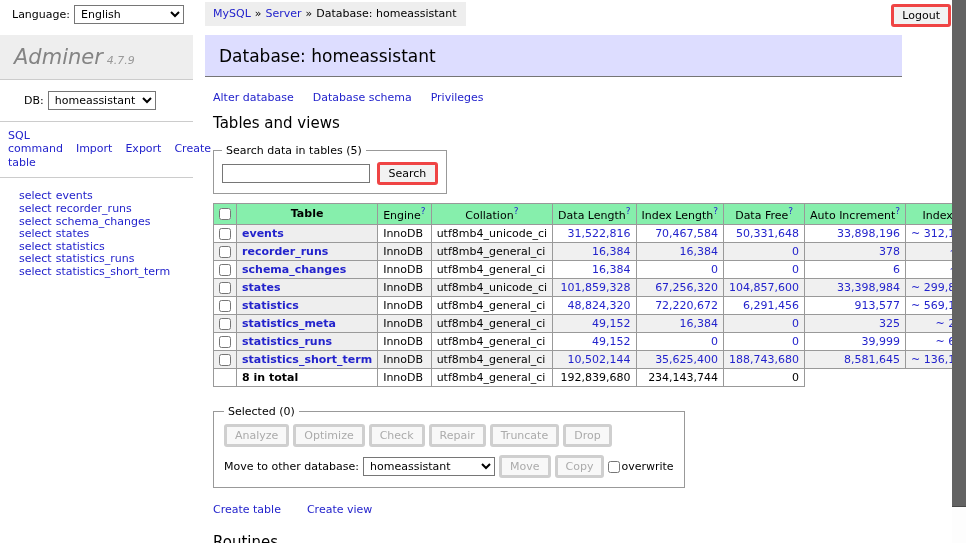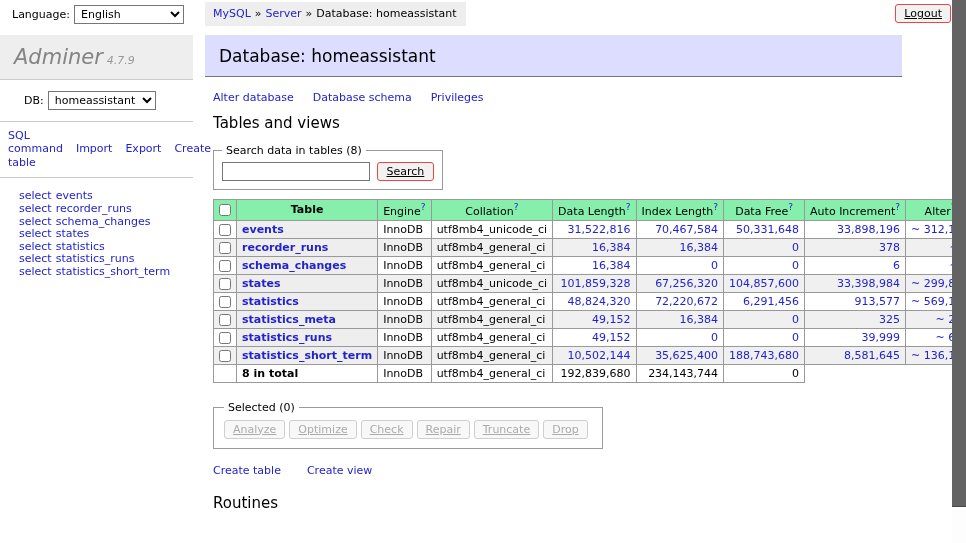--- a/index.html
+++ b/index.html
@@ -6,22 +6,22 @@
   html, body { margin: 0; padding: 0; }
   body {
     width: 966px; height: 543px; position: relative; overflow: hidden;
     background: #fff; color: #000;
     font-family: "DejaVu Sans", "Liberation Sans", sans-serif;
     font-size: 11px;
   }
   a { color: #2323cc; text-decoration: none; cursor: pointer; }
   select, input, button { font-family: "DejaVu Sans", "Liberation Sans", sans-serif; font-size: 11px; }
   button {
-    background: #f2f2f2; border: 1px solid #ef4444; border-radius: 3px;
-    padding: 2px 9px; color: #000; cursor: pointer; text-decoration: underline;
+    background: #f2f2f2; border: 3px solid #ef4444; border-radius: 3px;
+    padding: 2px 9px; color: #000; cursor: pointer;
   }
   button:disabled {
     background: #f8f8f8; border-color: #cfcfcf; color: #ababab; cursor: default;
   }
   select { background: #fff; border: 1px solid #767676; padding: 1px 2px; }
   input[type=text] { border: 1px solid #767676; padding: 2px 3px; height: 19px; }
   input[type=checkbox] { width: 12px; height: 12px; margin: 0; vertical-align: middle; }
 
   
   #sidebar { position: absolute; left: 0; top: 0; width: 193px; }
@@ -130,21 +130,21 @@
 
   <h2 class="page-title">Database: homeassistant</h2>
 
   <p class="db-links">
     <a>Alter database</a><a>Database schema</a><a>Privileges</a>
   </p>
 
   <h3>Tables and views</h3>
 
   <fieldset>
-    <legend>Search data in tables (8)</legend>
+    <legend>Search data in tables (5)</legend>
     <input type="text" class="search-input" style="">
     <button>Search</button>
   </fieldset>
 
   <table class="tables">
     <colgroup>
       <col class="c-chk">
         <col class="c-name">
         <col class="c-eng">
         <col class="c-coll">
@@ -157,21 +157,21 @@
     <thead>
       <tr>
         <th class="chk"><input type="checkbox" style=""></th>
         <th class="col-table"><span>Table</span></th>
         <th><span>Engine</span><sup><a>?</a></sup></th>
         <th><span>Collation</span><sup><a>?</a></sup></th>
         <th><span>Data Length</span><sup><a>?</a></sup></th>
         <th><span>Index Length</span><sup><a>?</a></sup></th>
         <th><span>Data Free</span><sup><a>?</a></sup></th>
         <th><span>Auto Increment</span><sup><a>?</a></sup></th>
-        <th><span>Alter</span><sup><a>?</a></sup></th>
+        <th><span>Index</span><sup><a>?</a></sup></th>
 
       </tr>
     </thead>
     <tbody>
       <tr>
         <td class="chk"><input type="checkbox" style=""></td>
         <th><a class="tbl">events</a></th>
         <td>InnoDB</td>
         <td>utf8mb4_unicode_ci</td>
         <td class="num"><a>31,522,816</a></td>
@@ -275,20 +275,23 @@
         <td class="num">0</td>
       </tr>
     </tbody>
   </table>
 
   <fieldset class="selected-fs">
     <legend>Selected (0)</legend>
     <div class="action-row">
       <button disabled="">Analyze</button><button disabled="">Optimize</button><button disabled="">Check</button><button disabled="">Repair</button><button disabled="">Truncate</button><button disabled="">Drop</button>
     </div>
+    <div class="move-row">
+      <span>Move to other database:</span><select><option>homeassistant</option></select><button disabled="">Move</button><button disabled="">Copy</button><input type="checkbox" style=""><span class="ow-label">overwrite</span>
+    </div>
   </fieldset>
 
   <p class="bottom-links">
     <a>Create table</a><a>Create view</a>
   </p>
 
   <h3 class="sub">Routines</h3>
   
 
   

